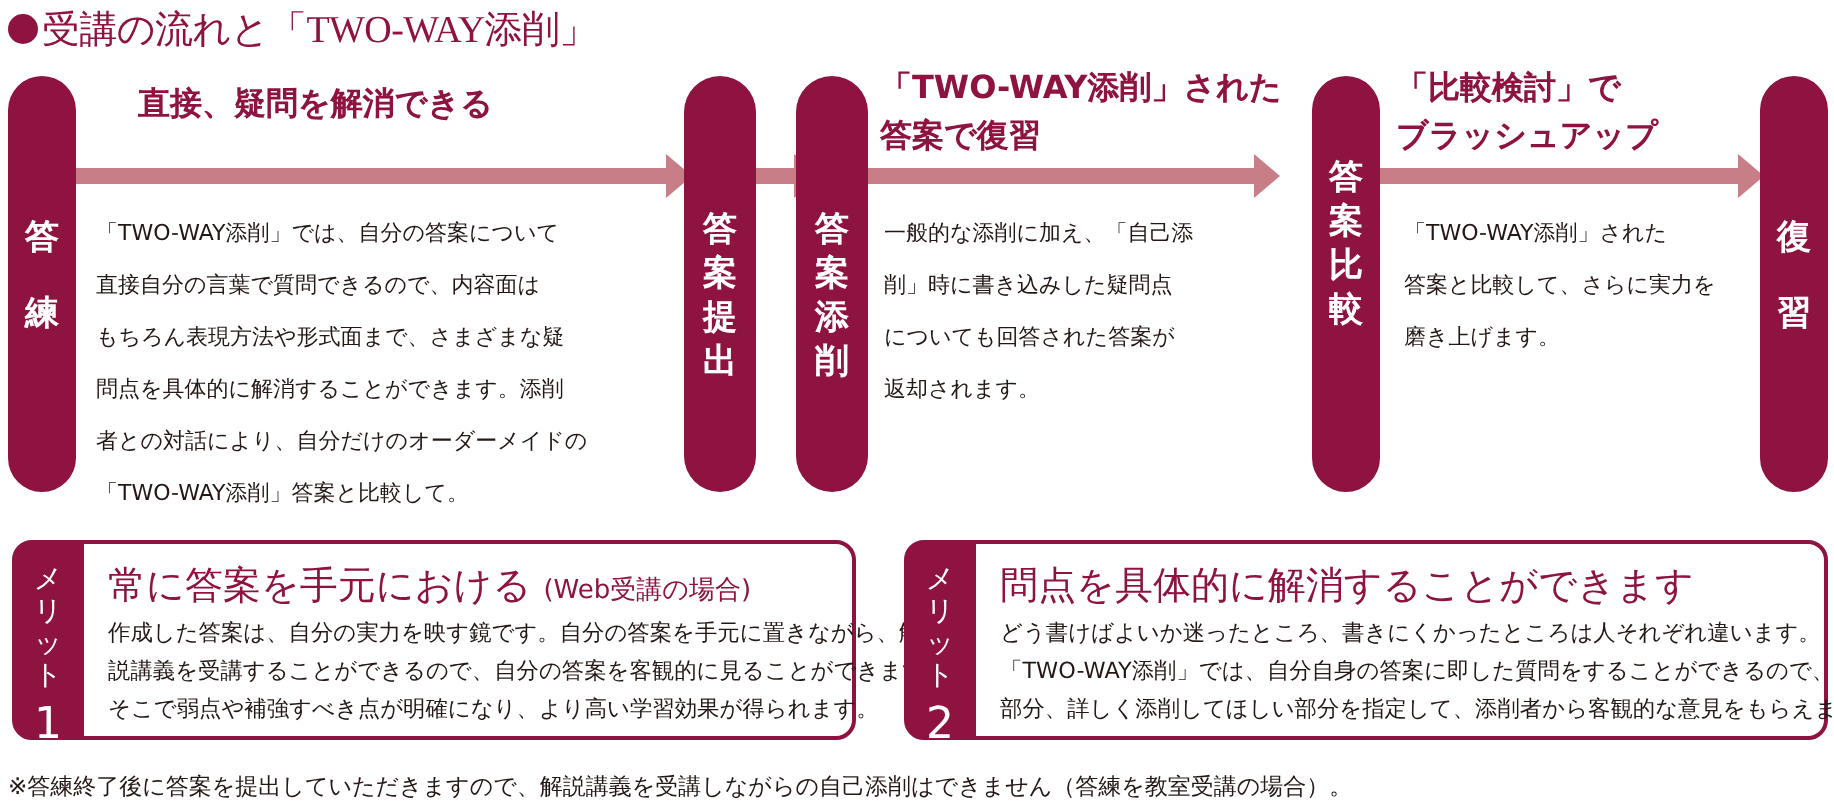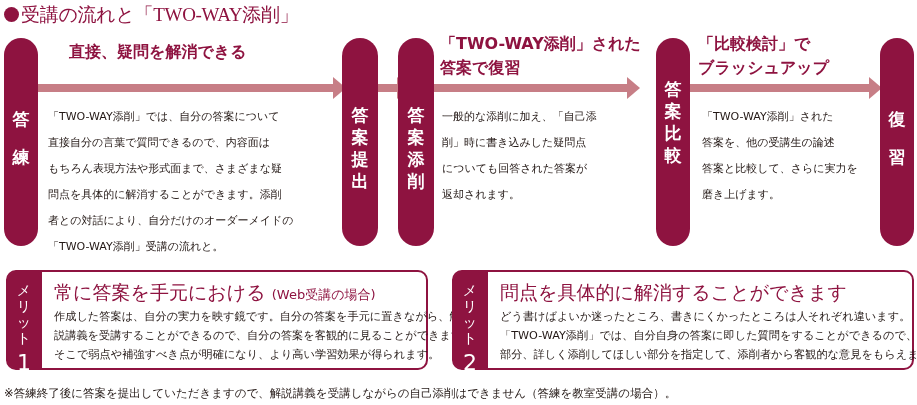--- a/index.html
+++ b/index.html
@@ -96,41 +96,40 @@
 
 <div class="step-head" style="left:48px; top:40px;margin-left:21px;">
   <div>直接、疑問を解消できる</div>
 </div>
 <div class="step-body" style="left:48px; top:104px;">
   <div>「TWO-WAY添削」では、自分の答案について</div>
   <div>直接自分の言葉で質問できるので、内容面は</div>
   <div>もちろん表現方法や形式面まで、さまざまな疑</div>
   <div>問点を具体的に解消することができます。添削</div>
   <div>者との対話により、自分だけのオーダーメイドの</div>
-  <div>「TWO-WAY添削」受講の流れと。</div>
+  <div>「TWO-WAY添削」答案と比較して。</div>
 </div>
 
 <div class="step-head" style="left:440px; top:32px;">
   <div>「TWO-WAY添削」された</div>
   <div>答案で復習</div>
 </div>
-<div class="step-body" style="left:442px; top:104px;">
+<div class="step-body" style="left:442px; top:104px;font-family:Liberation Serif, serif;">
   <div>一般的な添削に加え、「自己添</div>
   <div>削」時に書き込みした疑問点</div>
   <div>についても回答された答案が</div>
   <div>返却されます。</div>
 </div>
 
 <div class="step-head" style="left:698px; top:32px;">
   <div>「比較検討」で</div>
   <div>ブラッシュアップ</div>
 </div>
 <div class="step-body" style="left:702px; top:104px;">
   <div>「TWO-WAY添削」された</div>
-  <div>答案を、他の受講生の論述</div>
   <div>答案と比較して、さらに実力を</div>
   <div>磨き上げます。</div>
 </div>
 
 <div class="merit" style="left:6px; top:270px; width:418px; height:96px;">
   <div class="merit-tab">
     <span>メ</span>
     <span>リ</span>
     <span>ッ</span>
     <span>ト</span>

